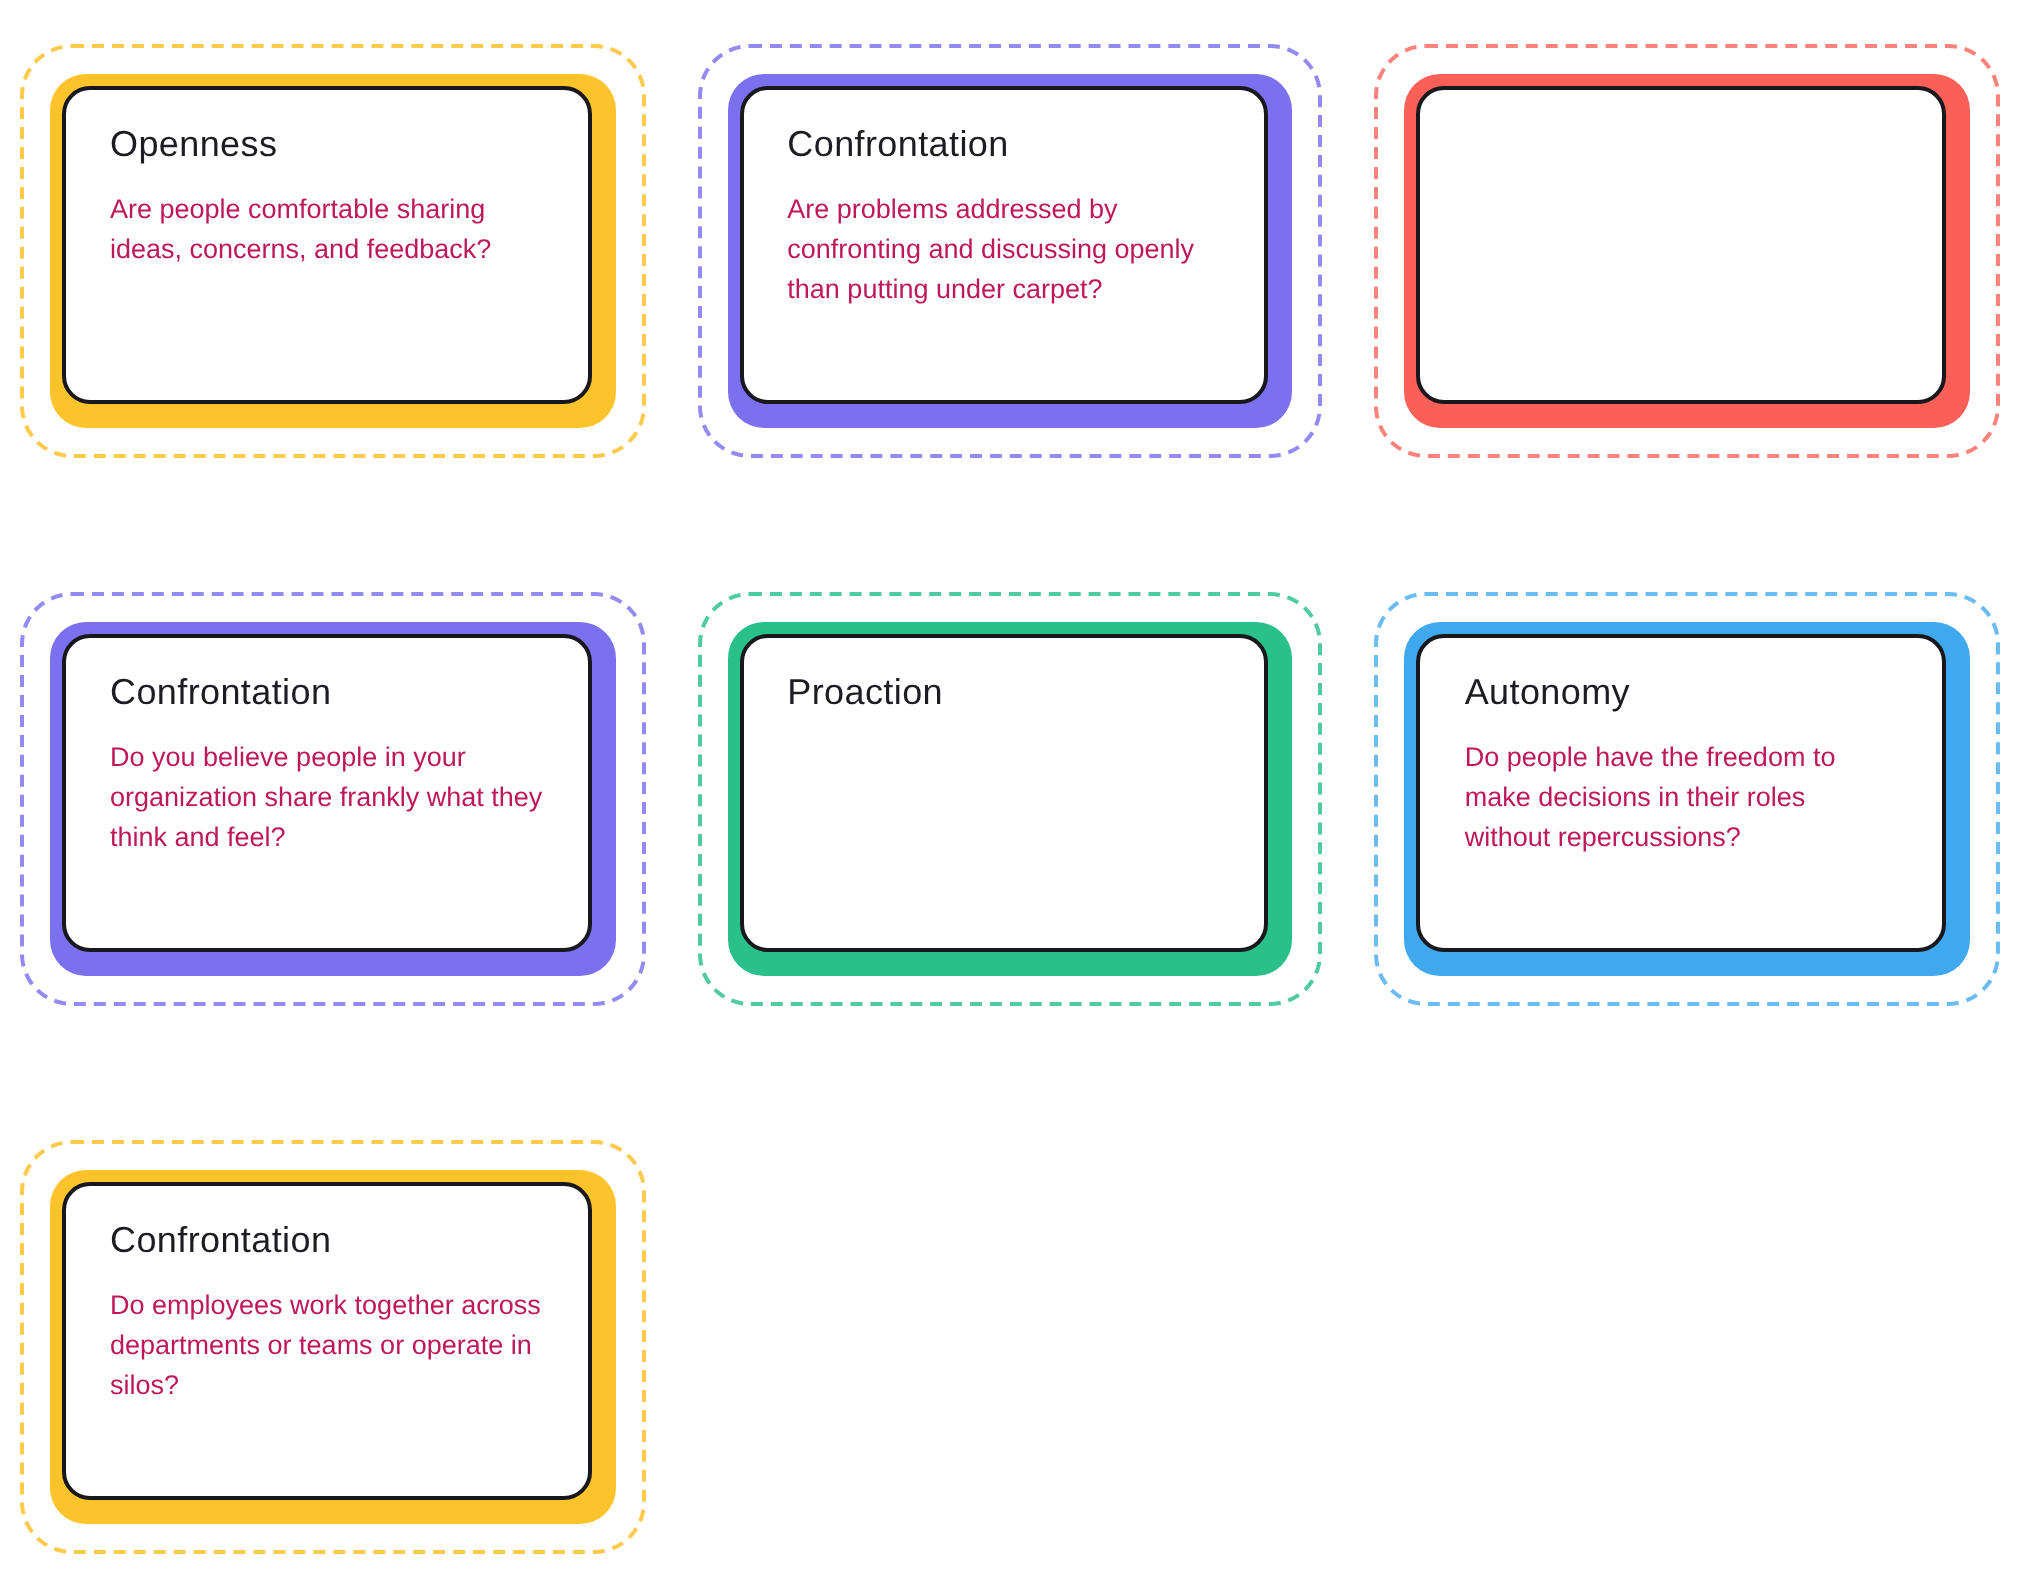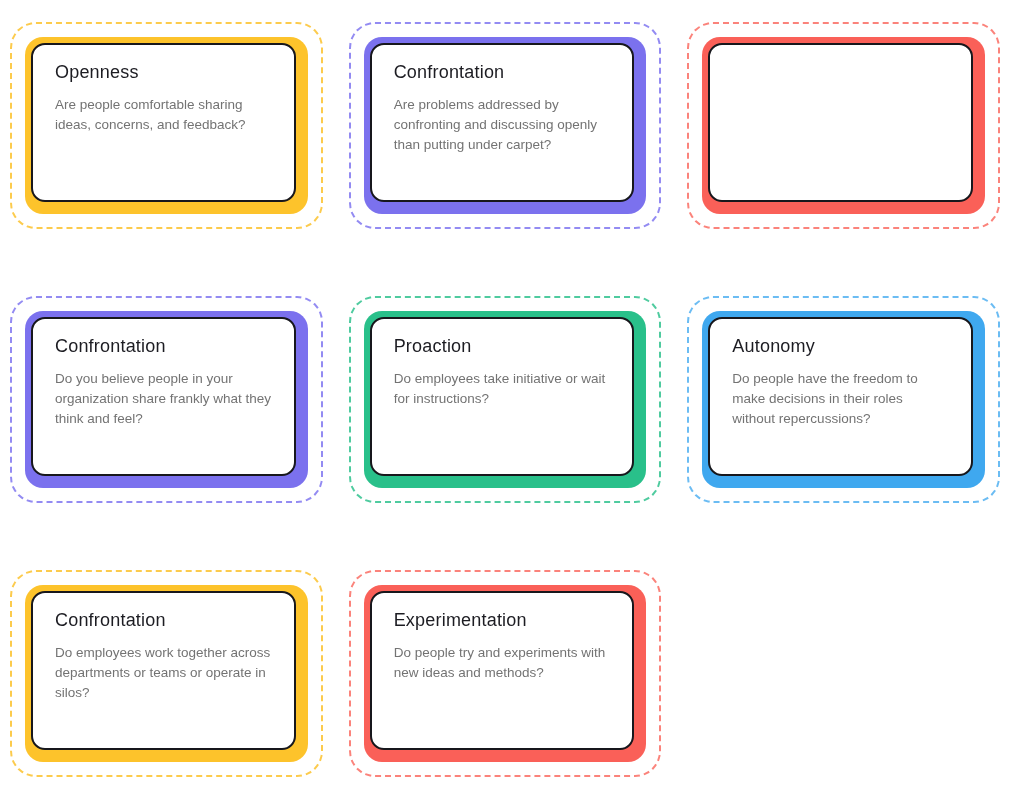--- a/index.html
+++ b/index.html
@@ -41,21 +41,21 @@
   .card-title {
     font-size: 18px;
     font-weight: 400;
     color: #1c1c22;
     letter-spacing: 0.2px;
     margin-bottom: 11px;
   }
   .card-desc {
     font-size: 13.5px;
     line-height: 20px;
-    color: #737373;
+    color: #be185d;
     max-width: 272px;
     margin-top: 12px;
   }
 </style>
 </head>
 <body>
 
 <div class="board">
 
   <div class="card" style="--accent: #FDC32B; --dash: #FCCB4D;">
@@ -89,21 +89,20 @@
         <h2 class="card-title">Confrontation</h2>
         <p class="card-desc">Do you believe people in your organization share frankly what they think and feel?</p>
       </div>
     </div>
   </div>
 
   <div class="card" style="--accent: #29C08A; --dash: #4FCB9F;">
     <div class="card-accent">
       <div class="card-inner">
         <h2 class="card-title">Proaction</h2>
-        <p class="card-desc">Do employees take initiative or wait for instructions?</p>
       </div>
     </div>
   </div>
 
   <div class="card" style="--accent: #3FA8EF; --dash: #6BBCF3;">
     <div class="card-accent">
       <div class="card-inner">
         <h2 class="card-title">Autonomy</h2>
         <p class="card-desc">Do people have the freedom to make decisions in their roles without repercussions?</p>
       </div>
@@ -112,22 +111,14 @@
 
   <div class="card" style="--accent: #FDC32B; --dash: #FCCB4D;">
     <div class="card-accent">
       <div class="card-inner">
         <h2 class="card-title">Confrontation</h2>
         <p class="card-desc">Do employees work together across departments or teams or operate in silos?</p>
       </div>
     </div>
   </div>
 
-  <div class="card" style="--accent: #FA6058; --dash: #FB837B;">
-    <div class="card-accent">
-      <div class="card-inner">
-        <h2 class="card-title">Experimentation</h2>
-        <p class="card-desc">Do people try and experiments with new ideas and methods?</p>
-      </div>
-    </div>
-  </div>
 
 </div>
 
 </body></html>

